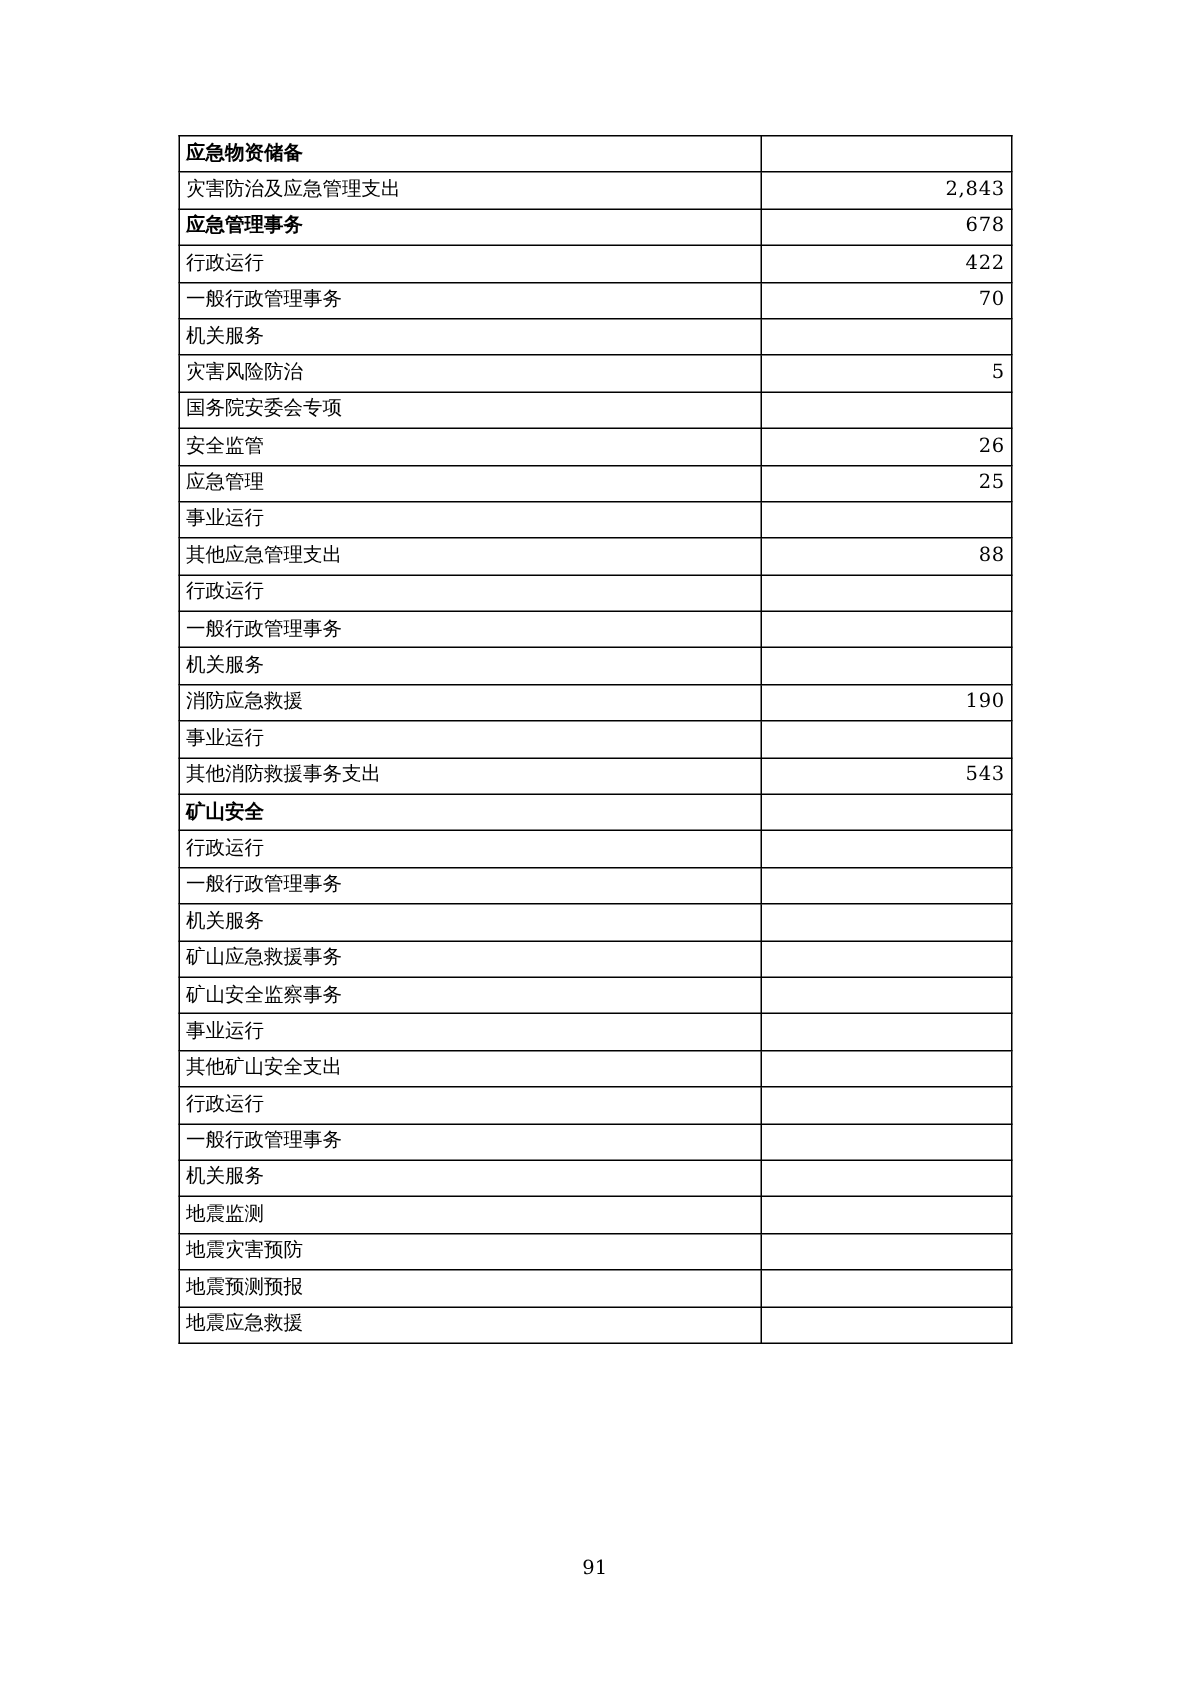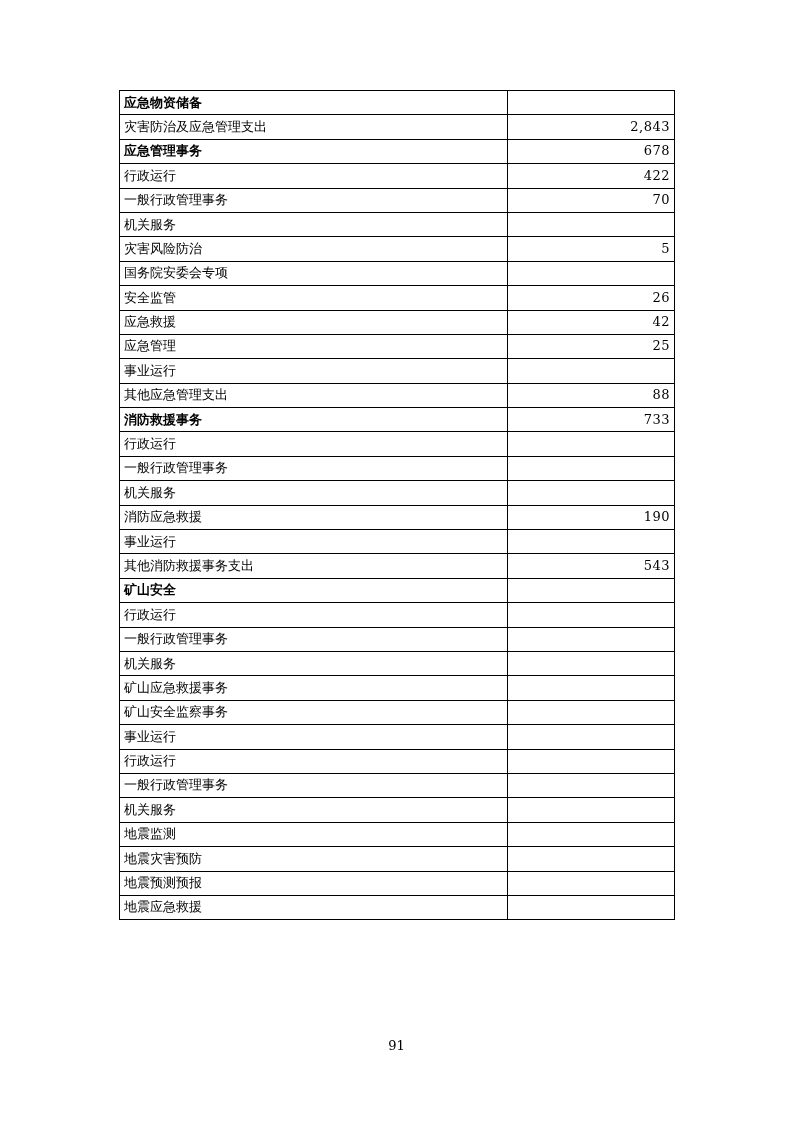--- a/index.html
+++ b/index.html
@@ -105,40 +105,32 @@
           </tr>
           <tr>
             <td class="label ind2">国务院安委会专项</td>
             <td class="value"></td>
           </tr>
           <tr>
             <td class="label ind2">安全监管</td>
             <td class="value">26</td>
           </tr>
           <tr>
-            <td class="label ind2">应急救援</td>
-            <td class="value">42</td>
-          </tr>
-          <tr>
             <td class="label ind2">应急管理</td>
             <td class="value">25</td>
           </tr>
           <tr>
             <td class="label ind2">事业运行</td>
             <td class="value"></td>
           </tr>
           <tr>
             <td class="label ind2">其他应急管理支出</td>
             <td class="value">88</td>
           </tr>
           <tr>
-            <td class="label ind1">消防救援事务</td>
-            <td class="value">733</td>
-          </tr>
-          <tr>
             <td class="label ind2">行政运行</td>
             <td class="value"></td>
           </tr>
           <tr>
             <td class="label ind2">一般行政管理事务</td>
             <td class="value"></td>
           </tr>
           <tr>
             <td class="label ind2">机关服务</td>
             <td class="value"></td>
@@ -174,20 +166,24 @@
           <tr>
             <td class="label ind2">矿山应急救援事务</td>
             <td class="value"></td>
           </tr>
           <tr>
             <td class="label ind2">矿山安全监察事务</td>
             <td class="value"></td>
           </tr>
           <tr>
             <td class="label ind2">事业运行</td>
+            <td class="value"></td>
+          </tr>
+          <tr>
+            <td class="label ind2">其他矿山安全支出</td>
             <td class="value"></td>
           </tr>
           <tr>
             <td class="label ind2">行政运行</td>
             <td class="value"></td>
           </tr>
           <tr>
             <td class="label ind2">一般行政管理事务</td>
             <td class="value"></td>
           </tr>

